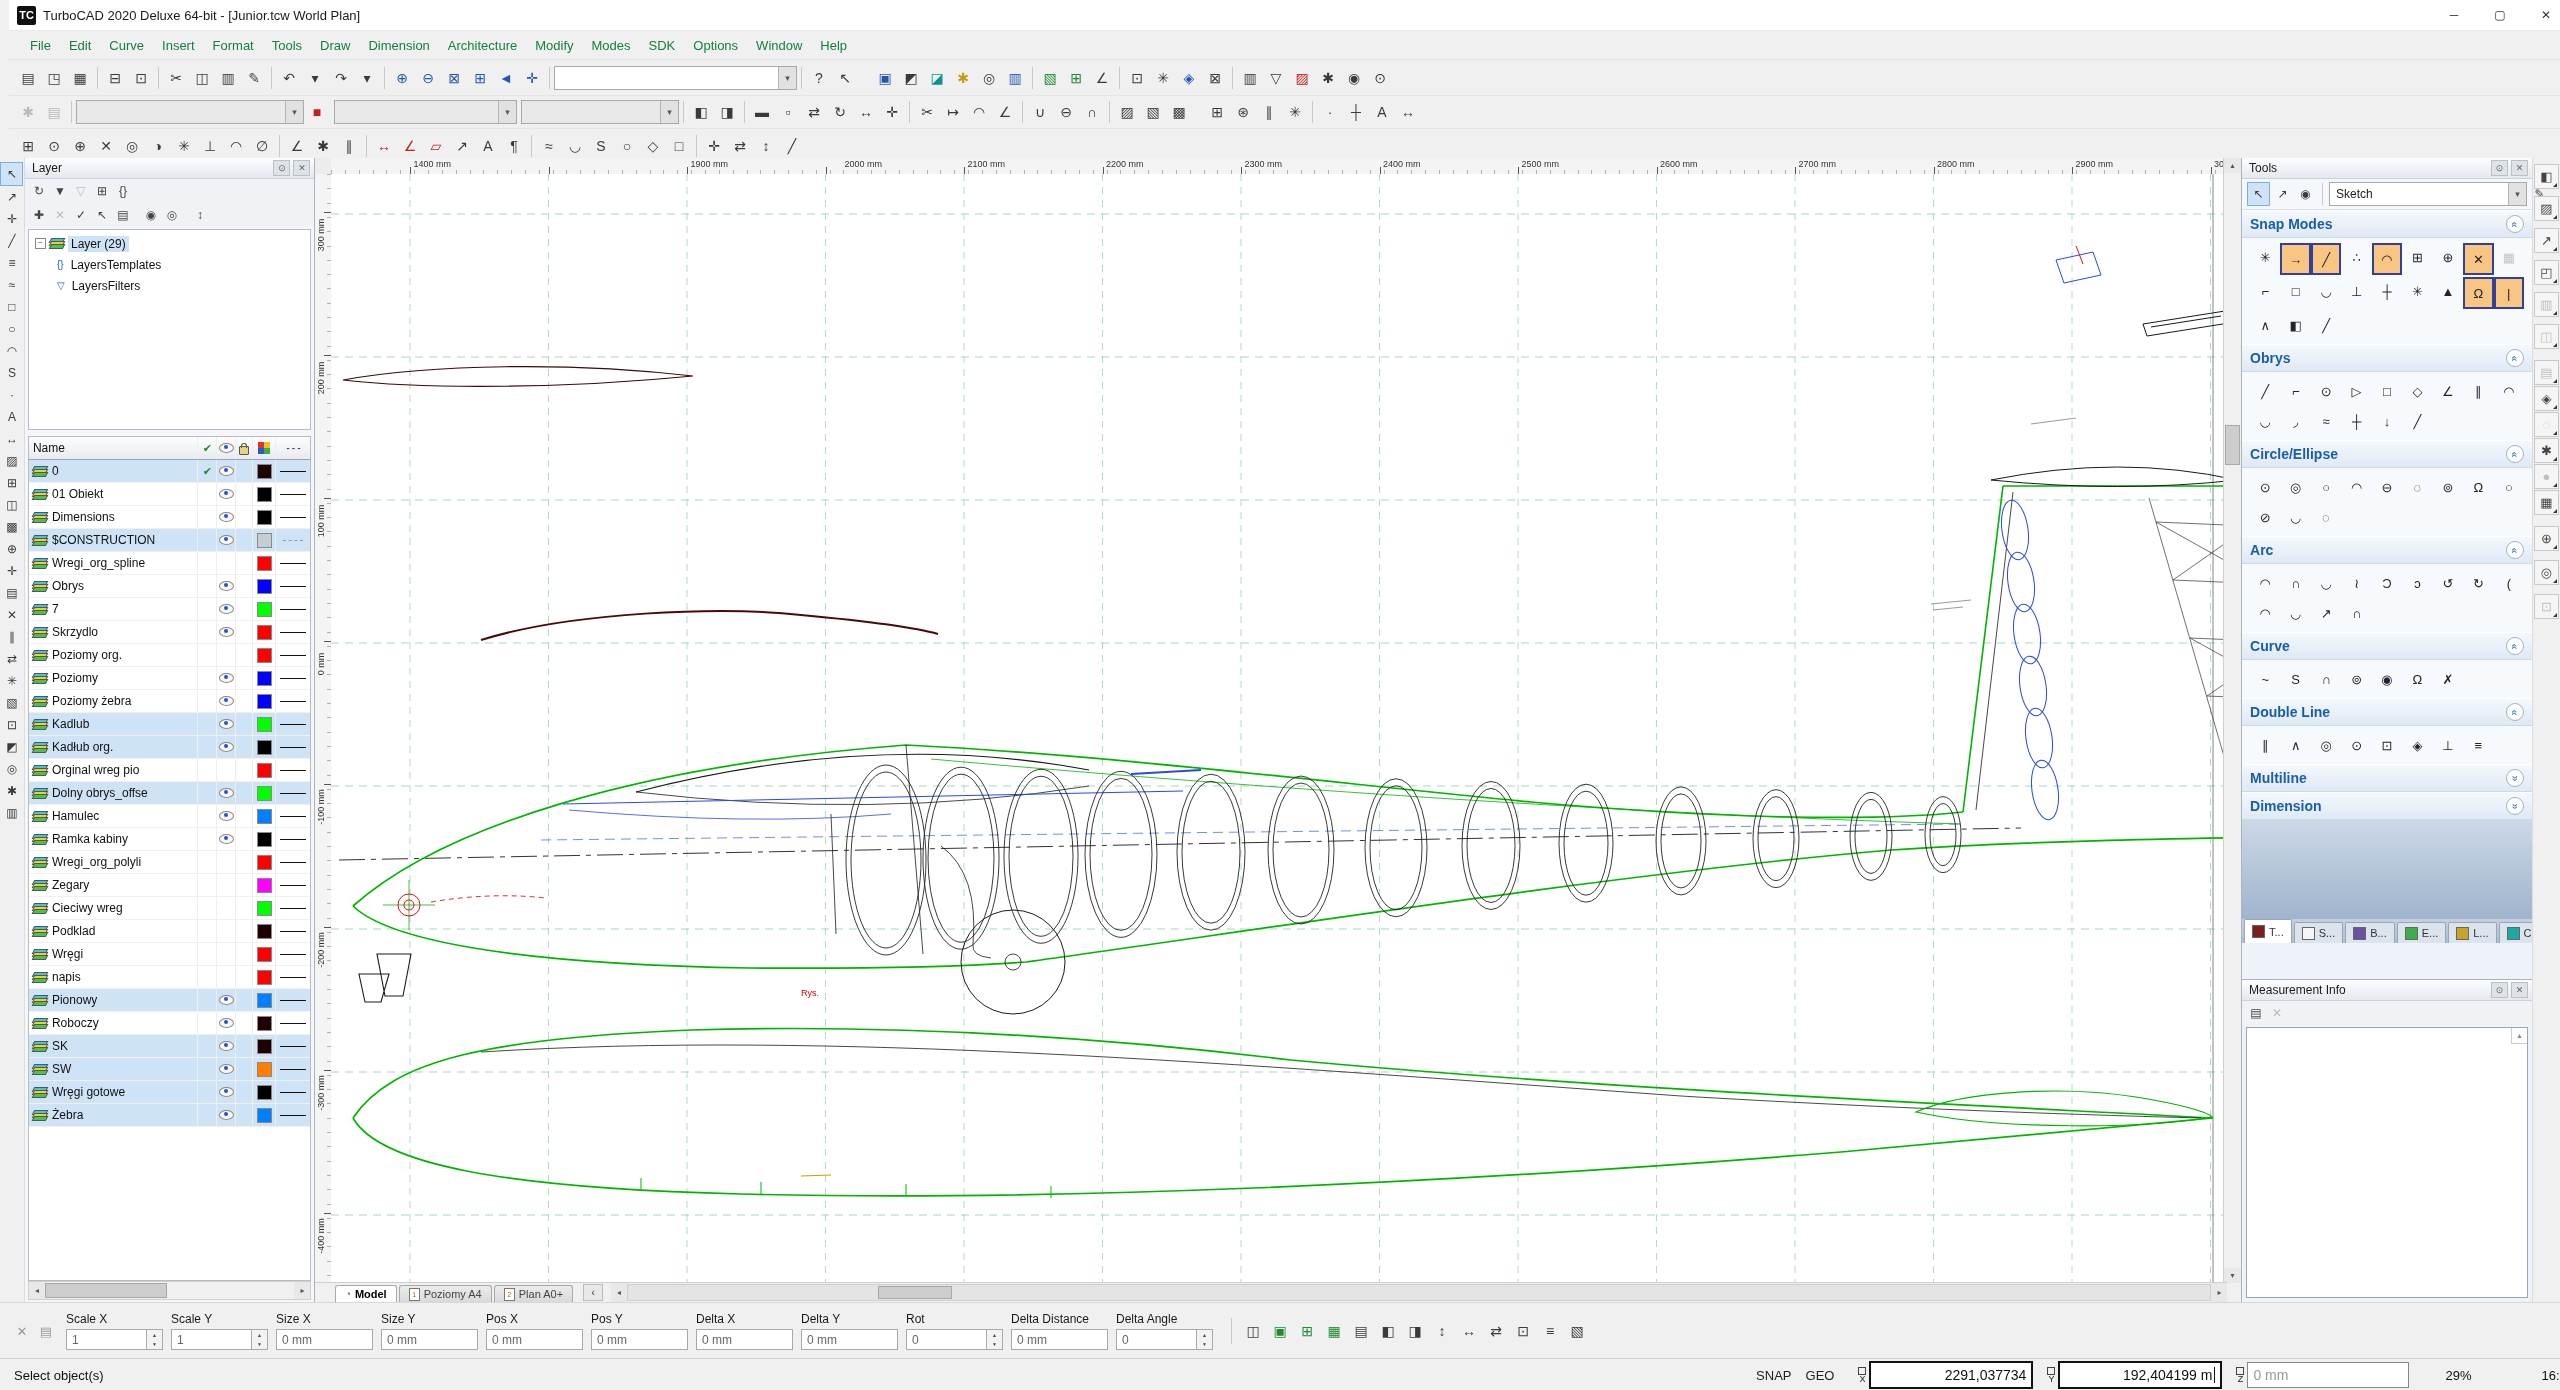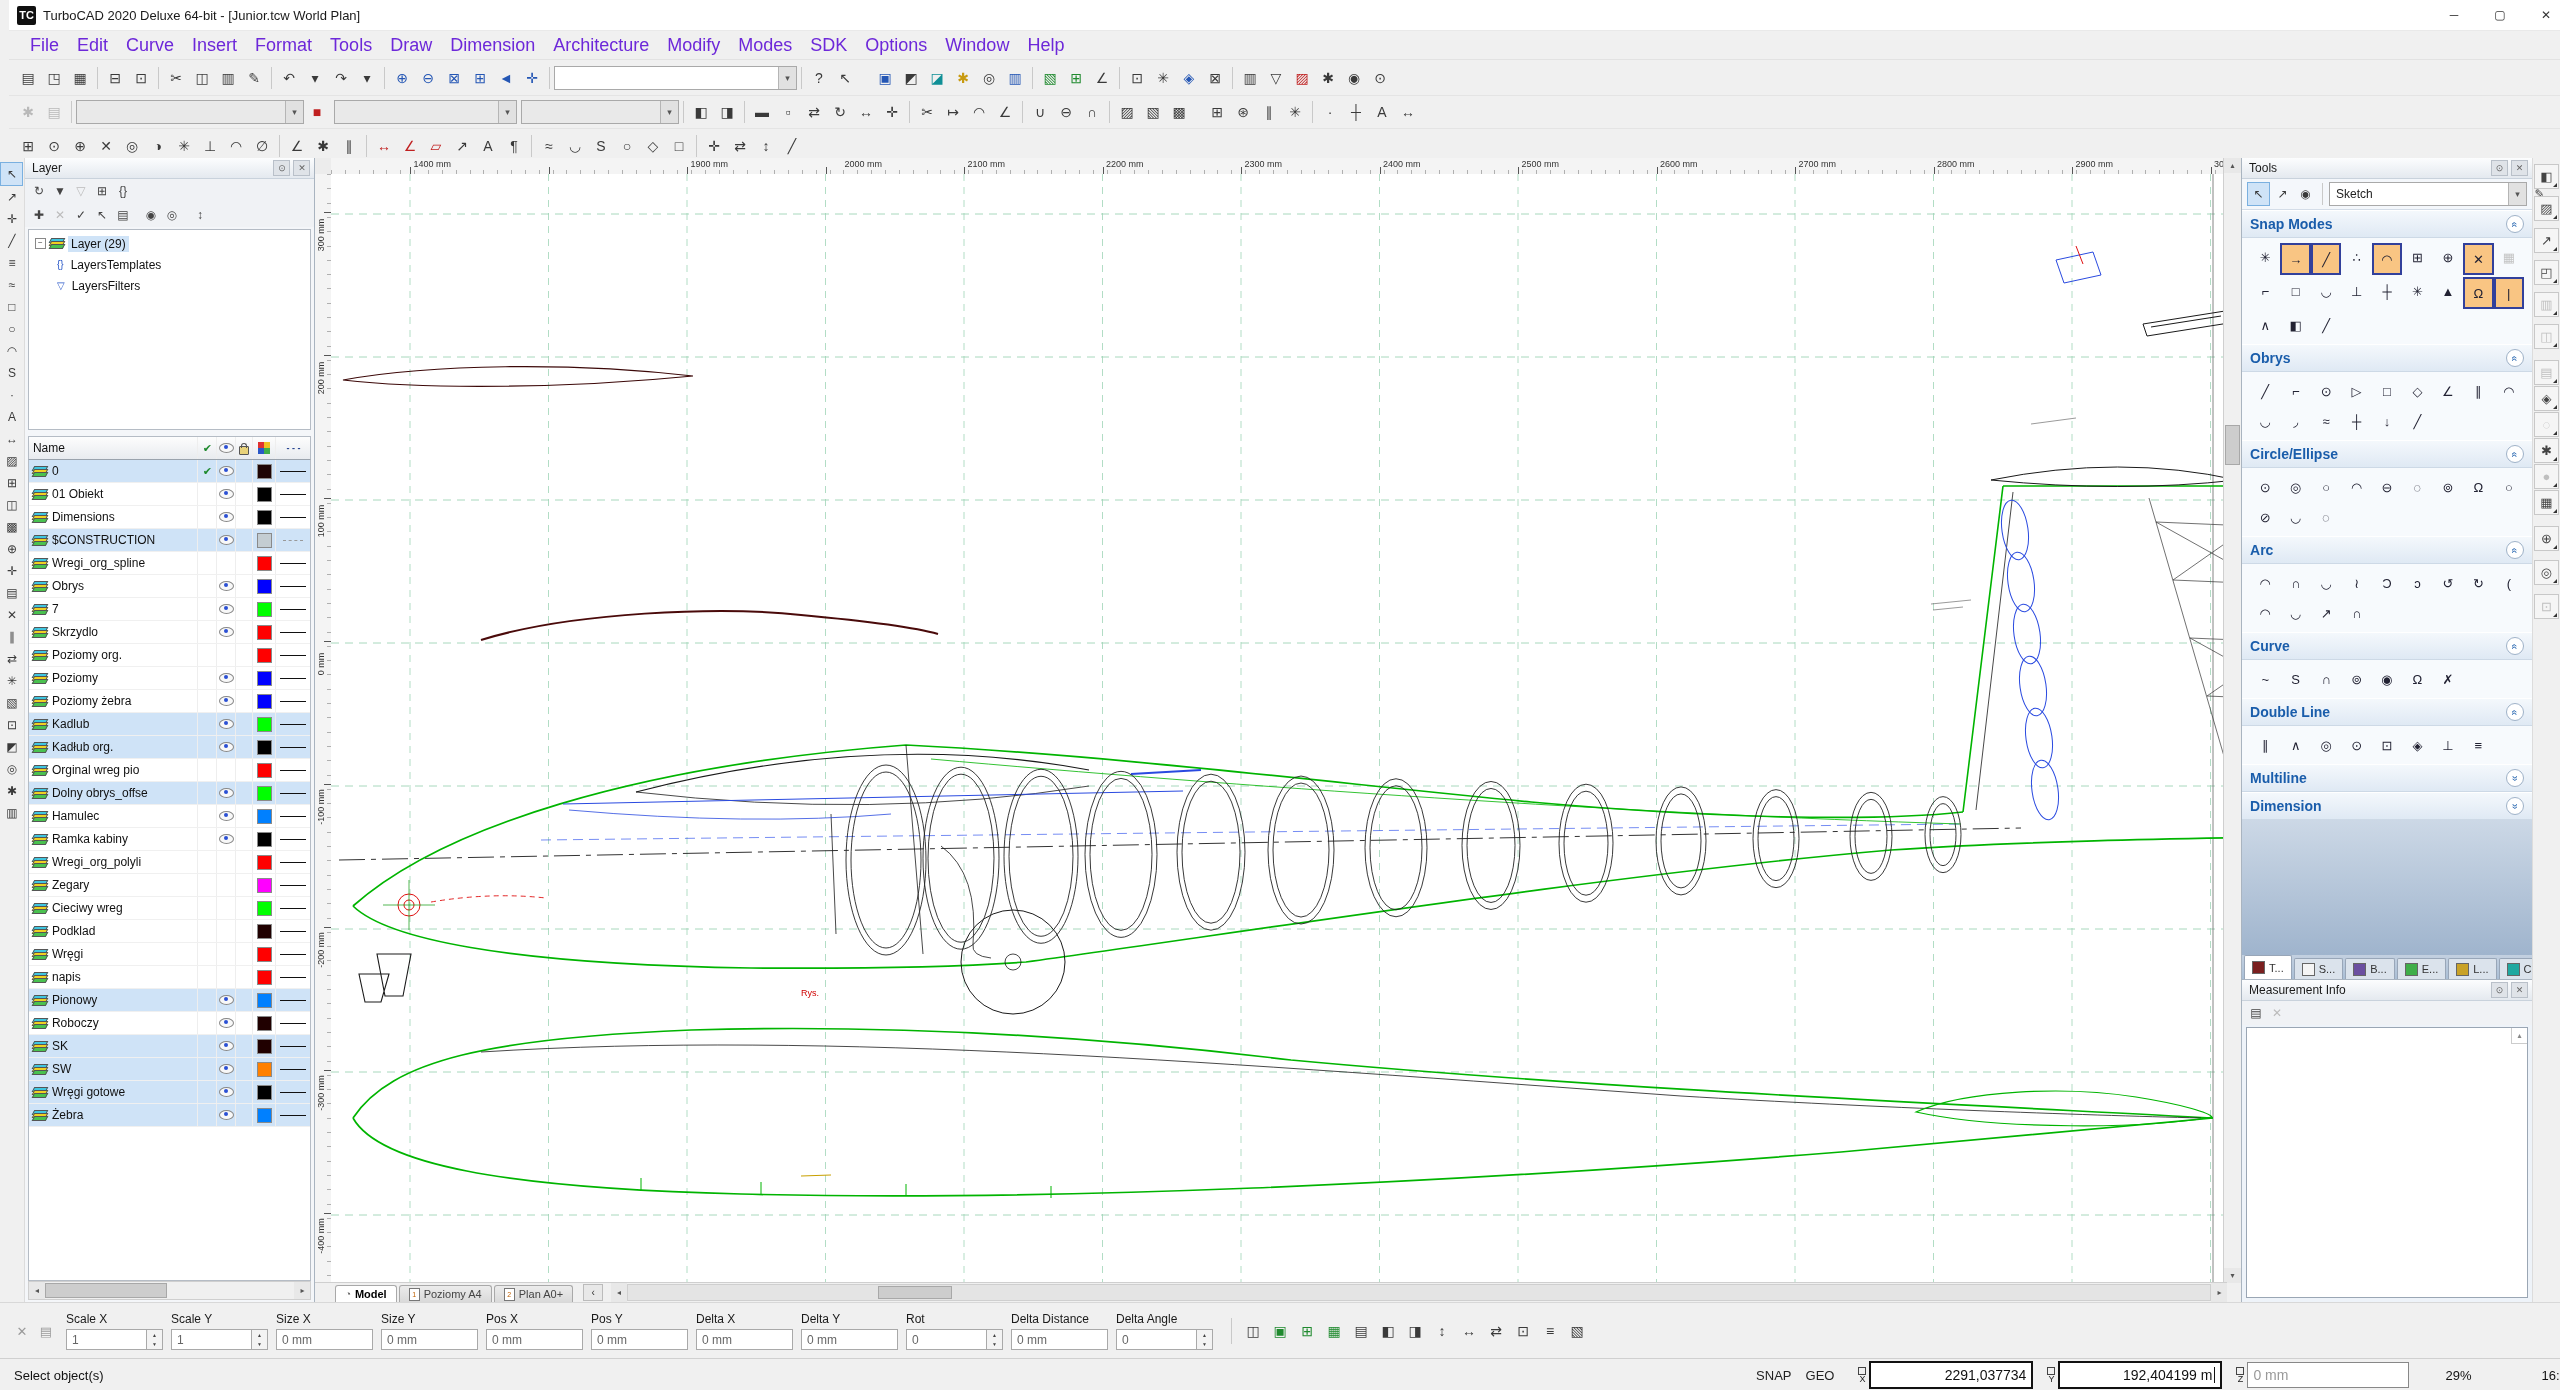--- a/index.html
+++ b/index.html
@@ -8,21 +8,21 @@
        --outline:#00b400;--detail:#1a1a1a;--ribs:#2a4ae0;--accent:#e01010;--maroon:#4a0a0a;
        --gridln:#9ed4b6;--sel:#cfe3f7;--snaphl:#f9c583;--snapbd:#32409b;--secttl:#1a5dab;}
   
   .titlebar{height:30px;background:#fff;display:flex;align-items:center;border-bottom:1px solid #e9e9e9;}
   .appbadge{width:19px;height:19px;background:#101010;color:#fff;font-weight:bold;font-size:11px;
             display:flex;align-items:center;justify-content:center;margin:0 7px 0 8px;border-radius:2px;}
   .wtitle{font-size:13px;color:#1a1a1a;}
   .winbtns{margin-left:auto;display:flex;height:100%;}
   .winbtn{width:46px;height:100%;display:flex;align-items:center;justify-content:center;font-size:12px;color:#333;}
   .menubar{height:28px;background:#f0f0f0;display:flex;align-items:center;padding-left:12px;border-bottom:1px solid #e2e2e2;}
-  .menu-item{padding:5px 9px;font-size:18px;color:#6d28d9;}
+  .menu-item{padding:5px 9px;font-size:13px;color:#15803d;}
   
   .tbrow{display:flex;align-items:center;background:#f0f0f0;padding:0 6px;border-bottom:1px solid #e4e4e4;overflow:hidden;}
   #tb1{height:35px;} #tb2{height:32px;} #tb3{height:33px;}
   .tbtn{min-width:24px;height:24px;display:flex;align-items:center;justify-content:center;
         font-size:14px;color:#3a3a3a;border:1px solid transparent;flex:0 0 auto;}
   .tbtn.dis{color:#b9b9b9;}
   .tsep{width:1px;height:22px;background:#c9c9c9;margin:0 4px;flex:0 0 auto;}
   .tgap{flex:0 0 auto;}
   .tcombo{height:22px;background:#fff;border:1px solid #a9a9a9;position:relative;flex:0 0 auto;
           display:flex;align-items:center;padding:0 20px 0 6px;font-size:12px;color:#222;}
@@ -111,21 +111,21 @@
   .icongrid{display:grid;grid-template-columns:repeat(9,1fr);padding:5px 8px;row-gap:2px;background:#f7fafd;}
   .gi{height:28px;display:flex;align-items:center;justify-content:center;font-size:13px;color:#223;position:relative;}
   .gi.hl{background:var(--snaphl);border:2px solid var(--snapbd);}
   .gi.dis{color:#c4c4c4;}
   #toolfill{flex:1;background:linear-gradient(#ccd8e6,#9fb4cd);}
   #toolstabs{height:24px;display:flex;align-items:flex-end;background:linear-gradient(#c3d0e0,#aabfd6);padding:0 2px;gap:2px;}
   .ttab{height:20px;display:flex;align-items:center;gap:4px;padding:0 7px;font-size:11px;color:#333;background:#dbe3ec;border:1px solid #98a6b8;border-bottom:none;border-radius:2px 2px 0 0;}
   .ttab.active{background:#fff;height:23px;}
   .tico{width:11px;height:11px;border:1px solid #666;}
   
-  #measpanel{display:flex;flex-direction:column;height:322px;background:#eef3f9;border-top:1px solid #a9b4c0;}
+  #measpanel{display:flex;flex-direction:column;height:322px;background:#eef3f9;border-top:1px solid #a9b4c0;margin-top:36px;}
   #measbody{flex:1;margin:2px 4px 4px 4px;background:#fff;border:1px solid #9aa6b4;position:relative;}
   #measbody .upbox{position:absolute;right:0;top:0;width:15px;height:15px;border-left:1px solid #ccc;border-bottom:1px solid #ccc;font-size:8px;color:#888;display:flex;align-items:center;justify-content:center;}
   
   #rightstrip{width:27px;background:#f0f0f0;border-left:1px solid #dcdcdc;display:flex;flex-direction:column;align-items:center;padding-top:6px;}
   .rbtn{width:23px;height:23px;display:flex;align-items:center;justify-content:center;font-size:13px;color:#444;border:1px solid #c8c8c8;background:#f5f5f5;position:relative;flex:0 0 auto;margin-bottom:1px;}
   .rbtn.dis{color:#bfbfbf;}
   
   #inspector{position:absolute;left:0;top:1302px;width:2560px;height:56px;background:#f0f0f0;border-top:1px solid #d8d8d8;display:flex;align-items:center;padding-left:10px;}
   .insico{width:24px;height:24px;display:flex;align-items:center;justify-content:center;color:#9a9a9a;font-size:13px;}
   .fld{width:97px;margin-right:8px;display:flex;flex-direction:column;flex:0 0 auto;}

